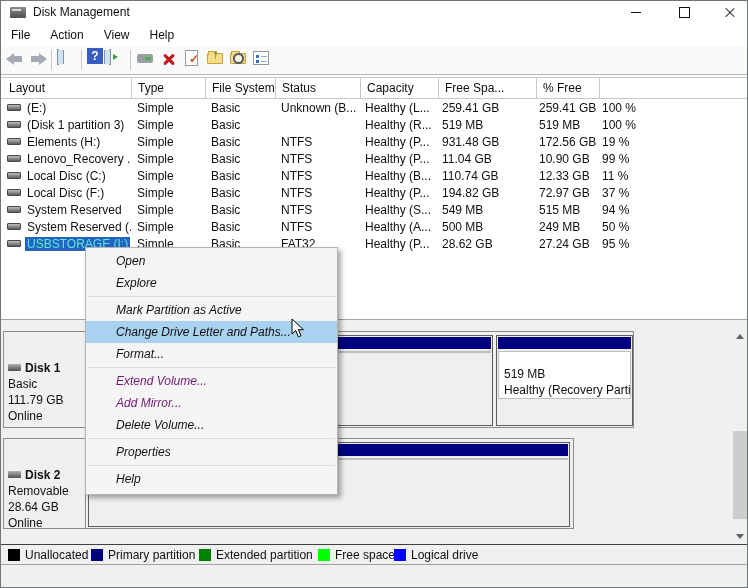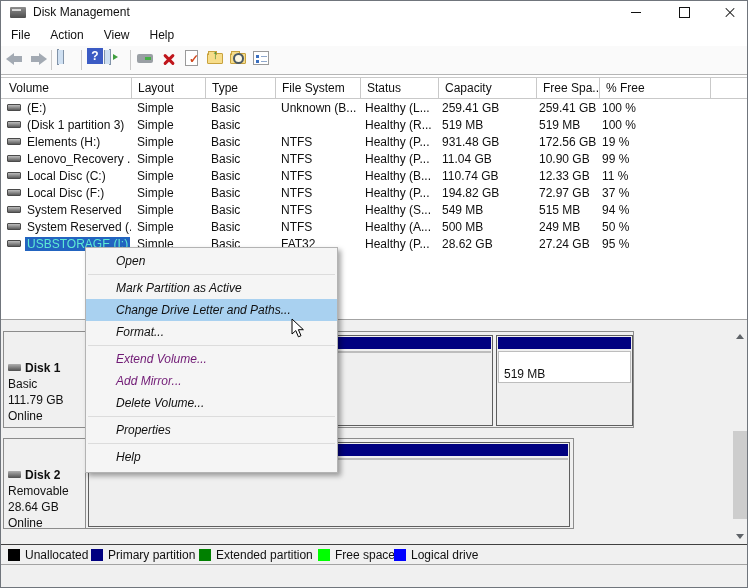--- a/index.html
+++ b/index.html
@@ -193,21 +193,20 @@
     <span class="tb ic-folder ic-fup" style="left:206px">
         <span class="glyph">↑</span>
       </span>
     <span class="tb ic-folder ic-ffind" style="left:229px"></span>
     <span class="tb ic-view" style="left:252px"></span>
   </div>
 
   <div class="listview">
     <div class="lv-header">
 
-        <div class="hcell"><span>Volume</span></div>
 
         <div class="hcell"><span>Layout</span></div>
 
         <div class="hcell"><span>Type</span></div>
 
         <div class="hcell"><span>File System</span></div>
 
         <div class="hcell"><span>Status</span></div>
 
         <div class="hcell"><span>Capacity</span></div>
@@ -334,20 +333,21 @@
         <div class="pbar"></div>
         <div class="pbody">
           
         </div>
       </div>
       <div class="part" style="left:492px;top:3px;width:137px;height:91px;">
         <div class="pbar"></div>
         <div class="pbody">
           <div class="ptext">
             <div>519 MB</div>
+            <div>Healthy (Recovery Parti</div>
           </div>
         </div>
       </div>
     </div>
 
     <div class="disk-box disk2-box" style="position:absolute;left:2px;top:112px;width:571px;height:91px;">
       <div class="disk-label">
         <div class="disk-name"><span class="disk-ico"></span><span>Disk 2</span></div>
         <div class="disk-line">Removable</div>
         <div class="disk-line">28.64 GB</div>
@@ -393,20 +393,21 @@
         <span>Logical drive</span>
       </span>
     </div>
 
   <div class="statusbar"></div>
 
   <div class="ctx">
 
       <div class="mi normal">Open</div>
 
+      <div class="mi normal">Explore</div>
 
       <div class="mi separator"></div>
 
       <div class="mi normal">Mark Partition as Active</div>
 
       <div class="mi highlighted">Change Drive Letter and Paths...</div>
 
       <div class="mi normal">Format...</div>
 
       <div class="mi separator"></div>

